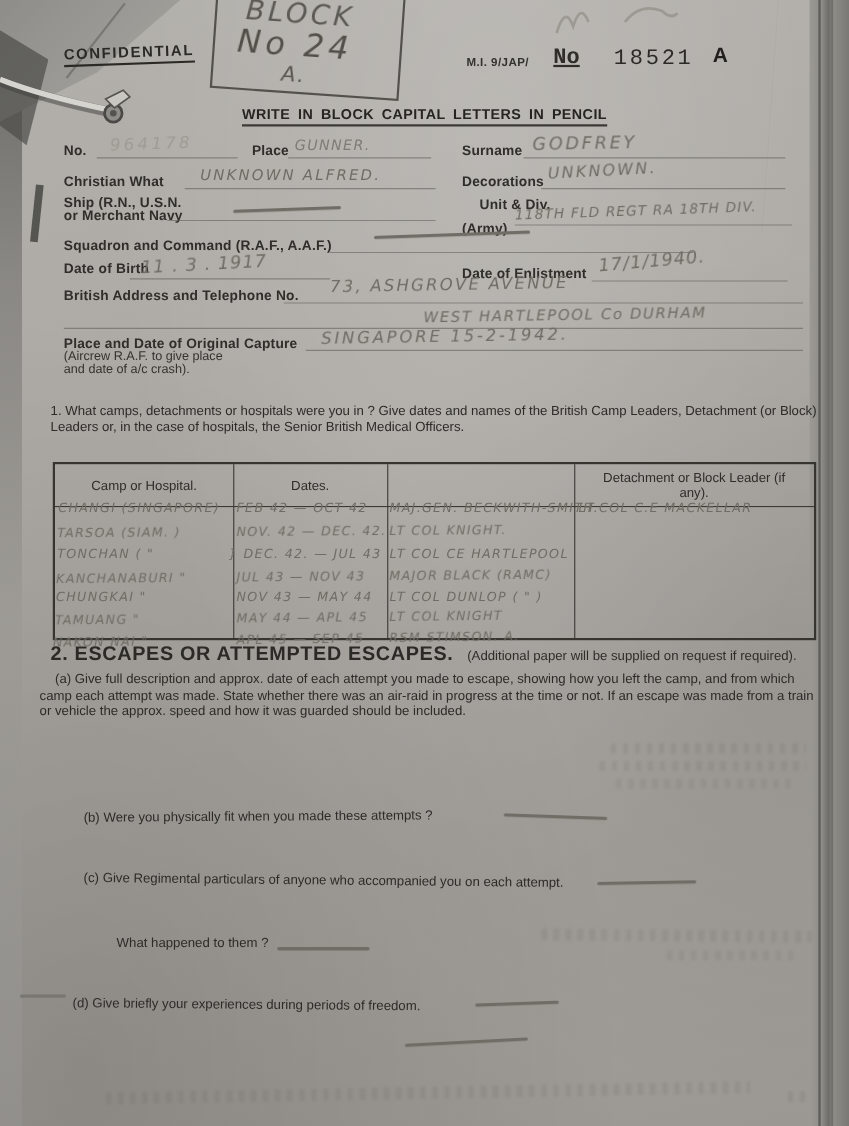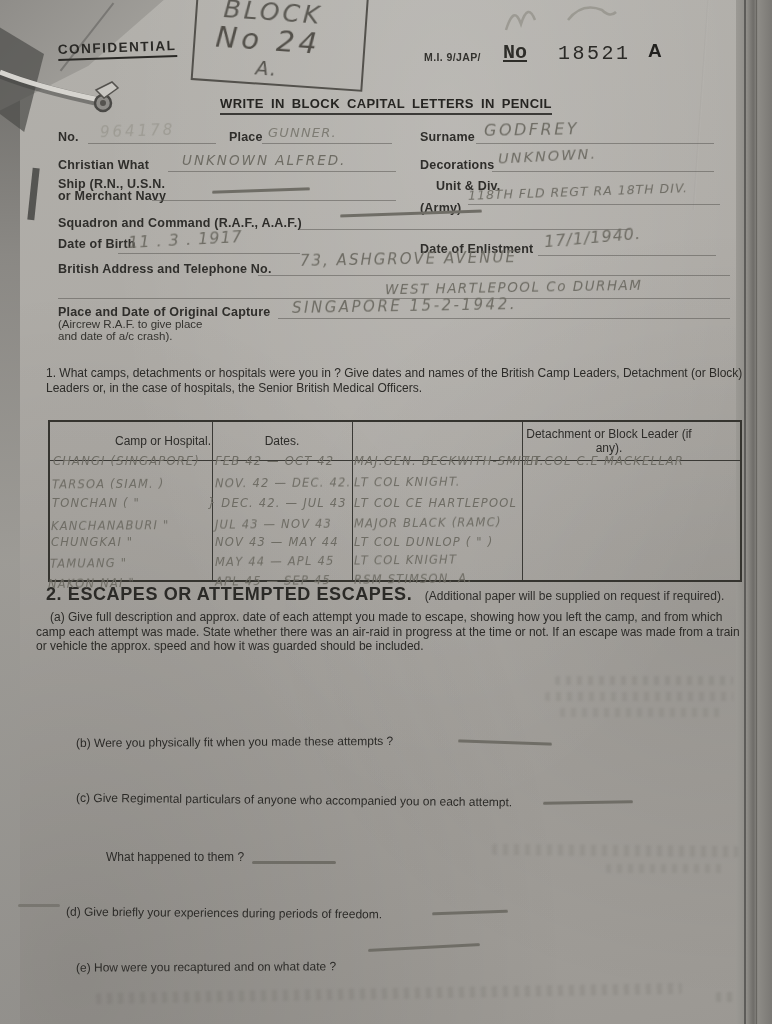--- a/index.html
+++ b/index.html
@@ -134,23 +134,23 @@
   <div class="abs fline" style="left:278px;top:318px;width:452px;"></div>
   <div class="abs hw" style="left:292px;top:297px;font-size:15px;letter-spacing:2.5px;transform:rotate(-1deg);">SINGAPORE        15-2-1942.</div>
 
   <div class="abs para" style="left:46px;top:366px;width:706px;">1.    What camps, detachments or hospitals were you in ?    Give dates and names of the British Camp Leaders,  Detachment (or Block) Leaders or, in the case of hospitals, the Senior British Medical Officers.</div>
 
   <div id="camp-table" class="abs" style="left:48px;top:420px;width:690px;height:158px;border:2px solid #35342f;">
     <div class="vline" style="left:162px;"></div>
     <div class="vline" style="left:302px;"></div>
     <div class="vline" style="left:472px;"></div>
     <div class="abs" style="left:0;top:38px;width:690px;border-bottom:1.5px solid #3a3935;"></div>
-    <div class="hcell" style="left:0;width:162px;padding-left:32px;">Camp or Hospital.</div>
+    <div class="hcell" style="left:0;width:162px;">Camp or Hospital.</div>
     <div class="hcell" style="left:162px;width:140px;">Dates.</div>
-    <div class="hcell" style="left:450px;width:218px;padding:0 12px;box-sizing:border-box;">Detachment or Block Leader (if any).</div>
+    <div class="hcell" style="left:472px;width:218px;padding:0 12px;box-sizing:border-box;">Detachment or Block Leader (if any).</div>
   </div>
 
   <div class="abs trow hw" style="left:48px;top:454px;width:720px;height:20px;font-size:11.5px;">
     <span style="left:5px;">CHANGI (SINGAPORE)</span>
     <span style="left:167px;">FEB 42 — OCT 42</span>
     <span style="left:306px;">MAJ.GEN. BECKWITH-SMITH</span>
     <span style="left:478px;">LT.COL C.E MACKELLAR</span>
   </div>
   <div class="abs trow hw" style="left:48px;top:475px;width:720px;height:20px;font-size:11.5px;transform:rotate(-.4deg);">
     <span style="left:4px;">TARSOA (SIAM.  )</span>
@@ -203,21 +203,20 @@
   <div class="abs pdash" style="left:543px;top:801px;width:90px;transform:rotate(-1deg);"></div>
 
   <div class="abs para" style="left:106px;top:850px;">What happened to them ?</div>
   <div class="abs pdash" style="left:252px;top:861px;width:84px;"></div>
 
   <div class="abs para" style="left:66px;top:906px;transform:rotate(.5deg);">(d)    Give briefly your experiences during periods of freedom.</div>
   <div class="abs pdash" style="left:432px;top:911px;width:76px;transform:rotate(-2deg);"></div>
   <div class="abs pdash" style="left:18px;top:904px;width:42px;opacity:.7;"></div>
   <div class="abs pdash" style="left:368px;top:946px;width:112px;transform:rotate(-3deg);"></div>
 
-  <div class="abs para" style="left:76px;top:960px;transform:rotate(-.3deg);">(e)    How were you recaptured and on what date ?</div>
 
   <div class="abs smudge" style="left:555px;top:676px;width:178px;height:9px;opacity:.55;"></div>
   <div class="abs smudge" style="left:545px;top:692px;width:188px;height:9px;opacity:.5;"></div>
   <div class="abs smudge" style="left:560px;top:708px;width:160px;height:9px;opacity:.45;"></div>
   <div class="abs smudge" style="left:492px;top:845px;width:246px;height:11px;opacity:.5;transform:rotate(.5deg);"></div>
   <div class="abs smudge" style="left:606px;top:864px;width:120px;height:9px;opacity:.45;"></div>
   <div class="abs smudge" style="left:96px;top:988px;width:586px;height:11px;opacity:.55;transform:rotate(-1deg);"></div>
   <div class="abs smudge" style="left:716px;top:992px;width:20px;height:10px;opacity:.6;"></div>
 
 </div>

